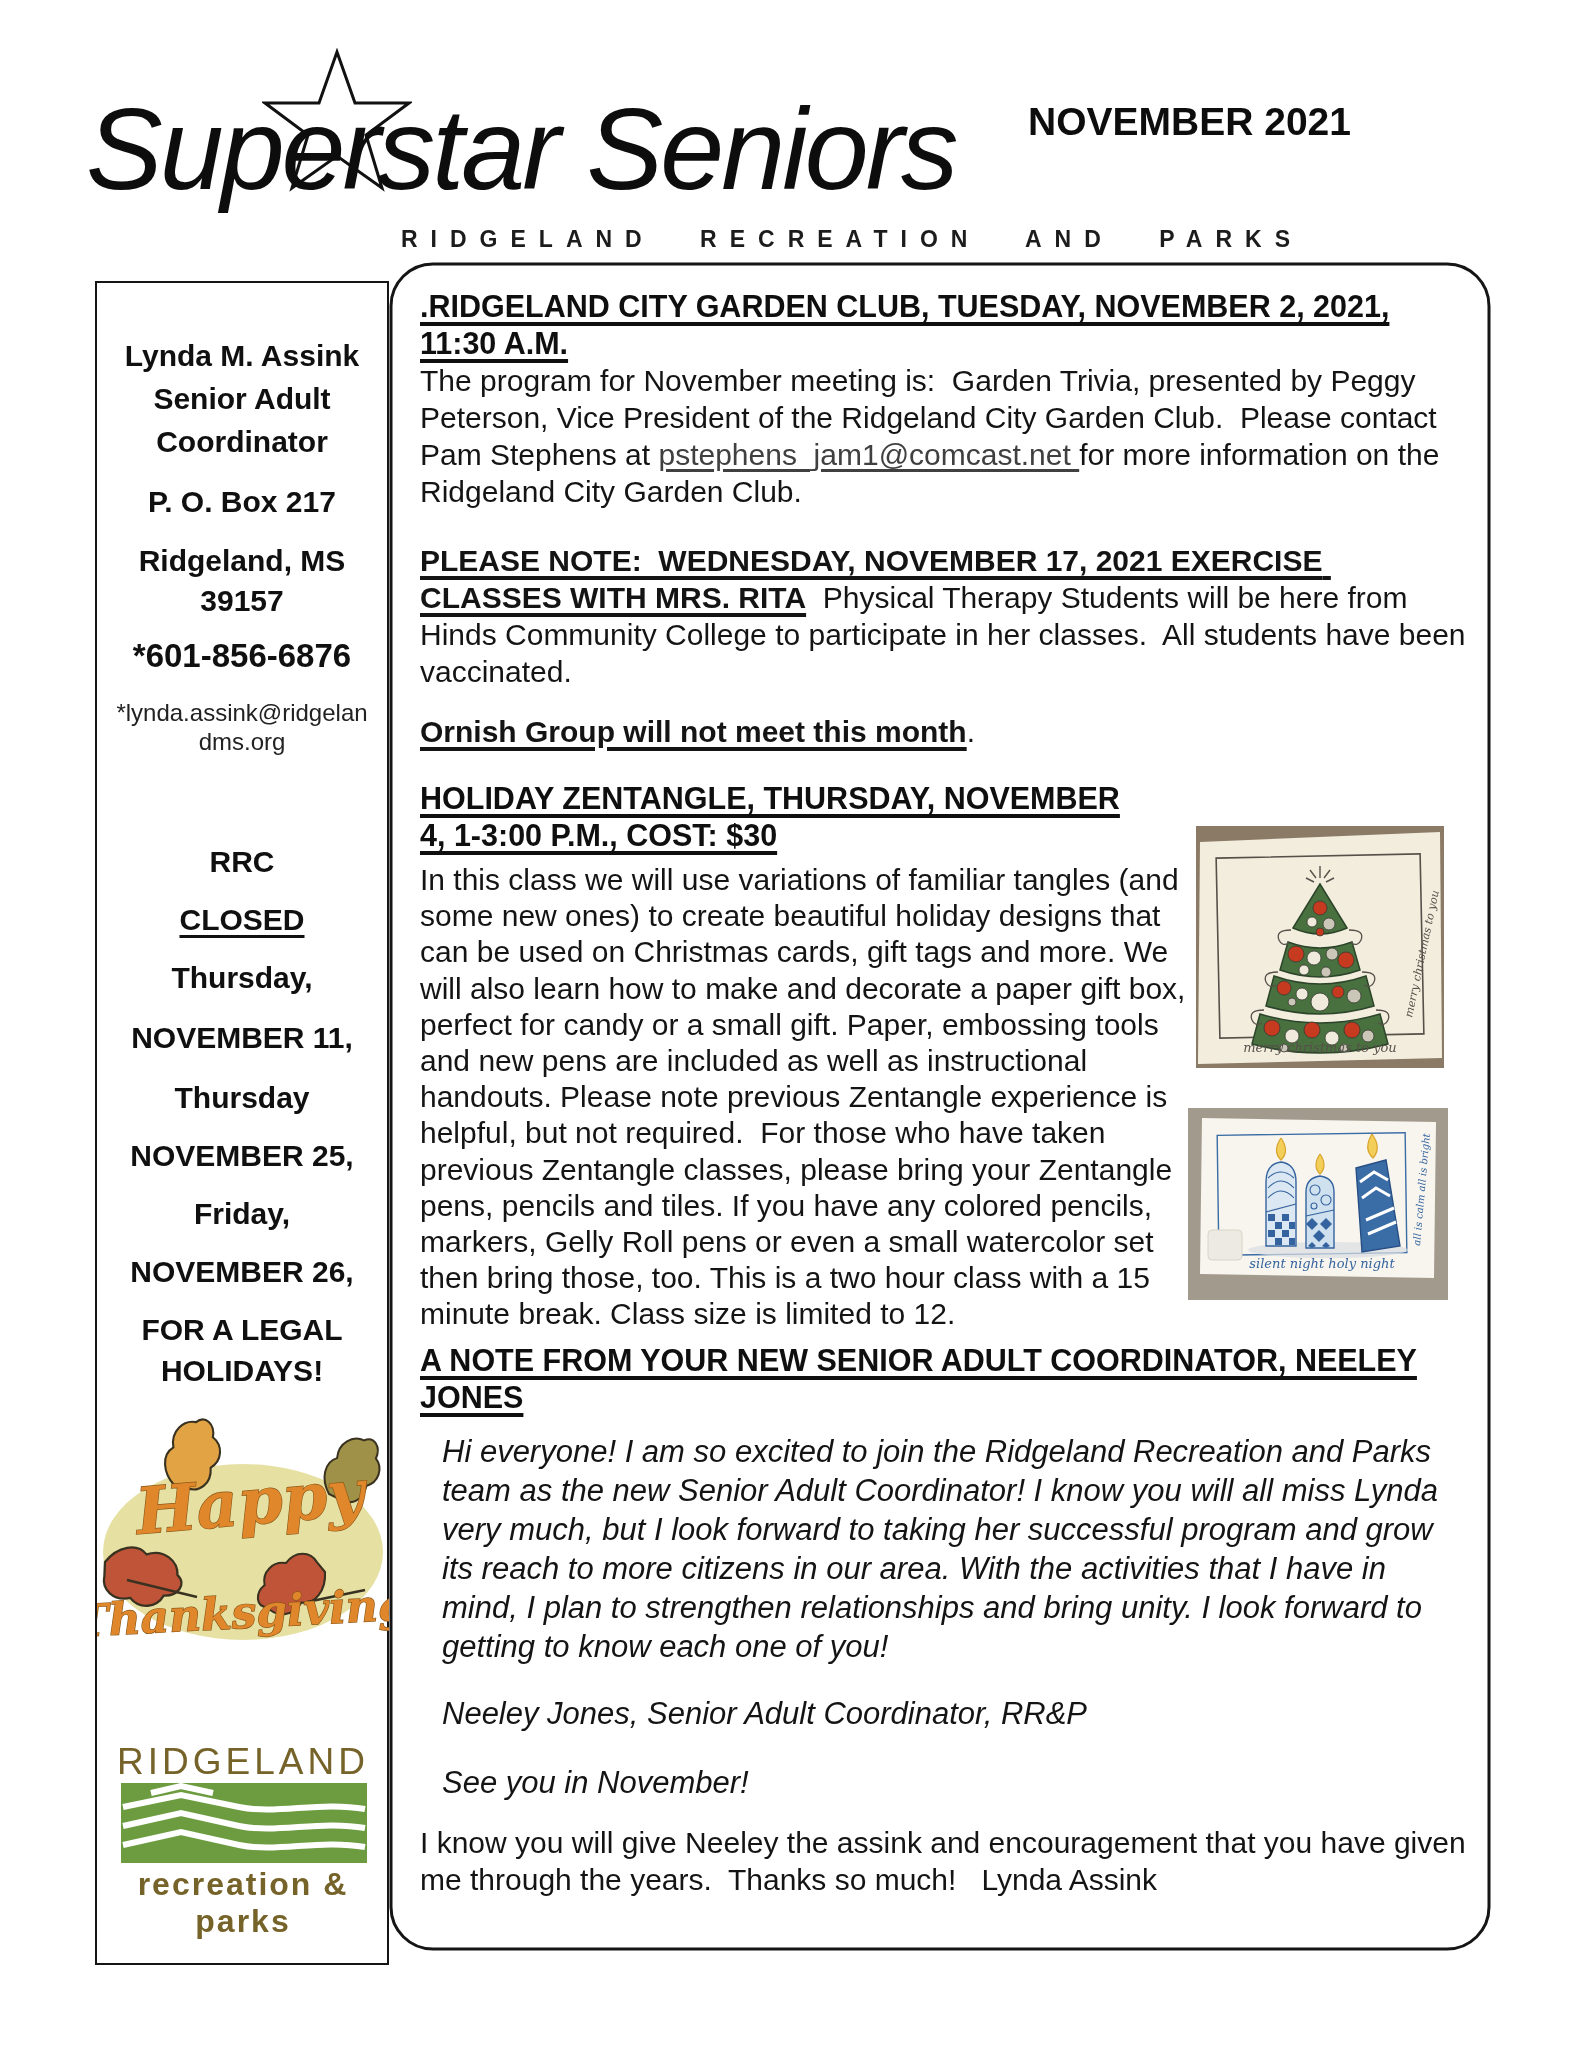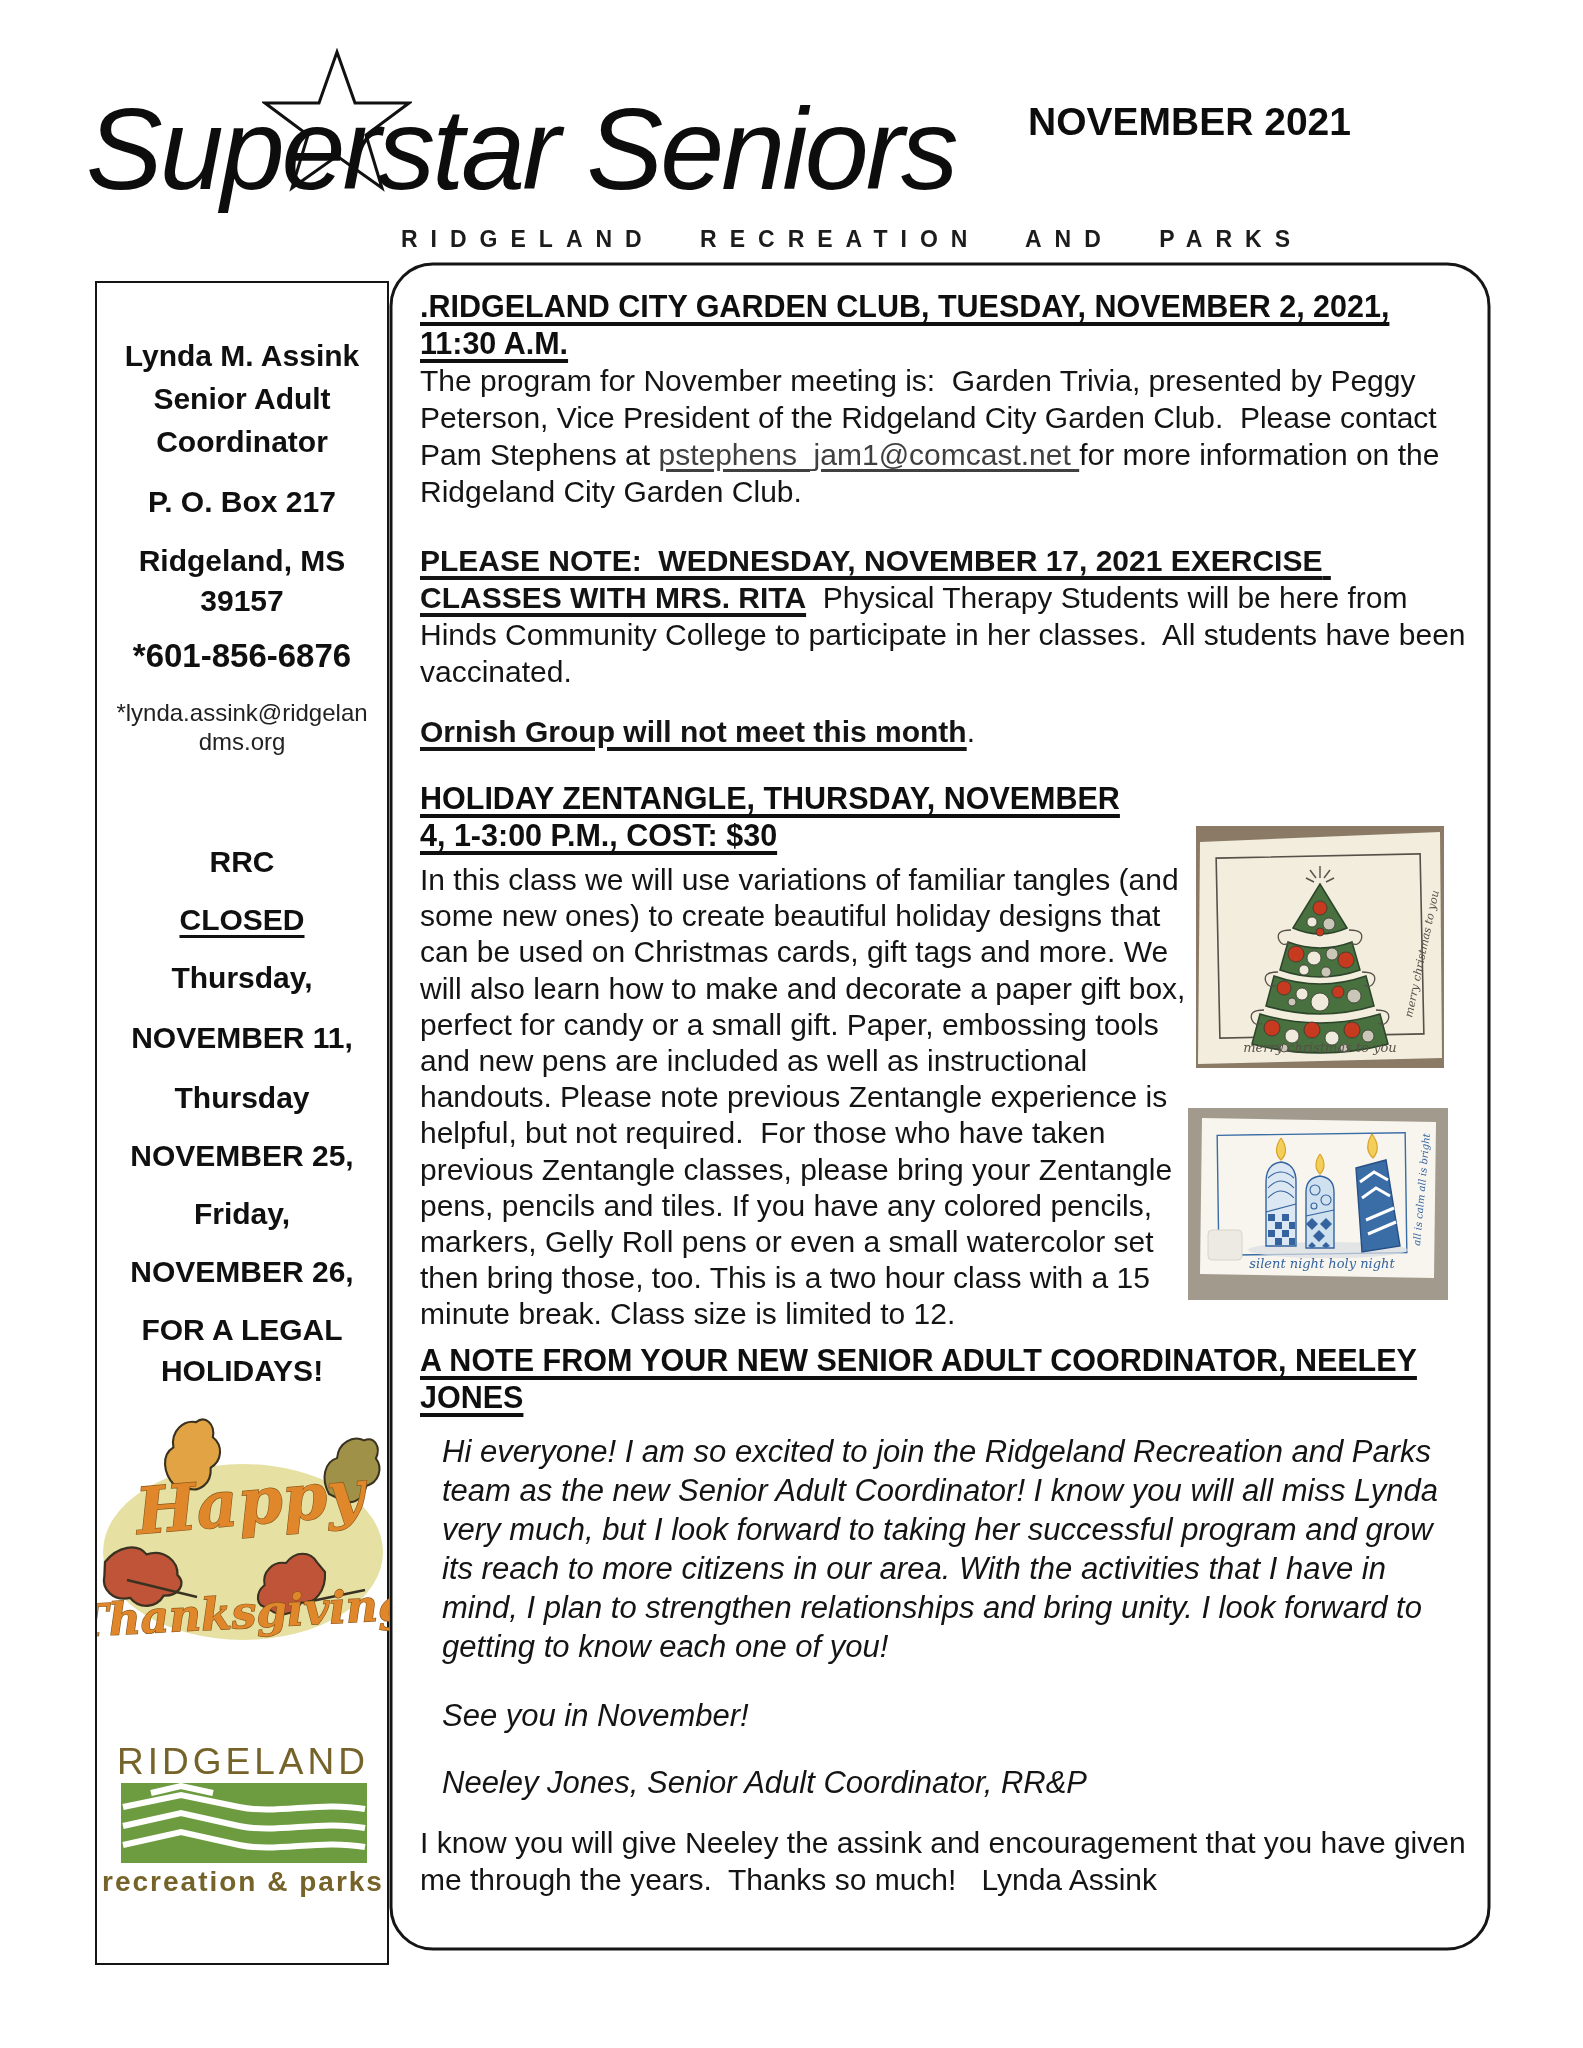--- a/index.html
+++ b/index.html
@@ -31,21 +31,21 @@
   .art p{margin:0;font-size:30px;line-height:37px;color:#141414;white-space:pre-wrap;}
   .bold-u{font-weight:bold;text-decoration:underline;text-decoration-thickness:3.5px;text-underline-offset:5px;}
   .link-u{text-decoration:underline;text-decoration-thickness:2.5px;text-underline-offset:4px;color:#404040;}
   .italic p, p.it{font-style:italic;font-size:31px;line-height:39px;}
   .photo{position:absolute;z-index:3;}
 
   
   .thx-svg{left:97px;top:1412px;z-index:2;}
   .logo-name{left:97px;top:1741px;width:292px;text-align:center;font-size:37px;letter-spacing:4px;
     color:#756329;font-weight:500;z-index:2;}
-  .logo-tag{left:97px;top:1866px;width:292px;text-align:center;font-size:28px;letter-spacing:2px;
+  .logo-tag{left:97px;top:1866px;width:292px;text-align:center;font-size:32px;letter-spacing:2px;
     color:#756329;font-weight:bold;z-index:2;}
   .waves-svg{left:121px;top:1783px;z-index:2;}
 </style>
 </head>
 <body>
 
 <div class="page">
 
   <svg class="abs star-svg" width="150" height="145" viewBox="0 0 150 145">
     <polygon points="75,4 93,55 147,55 104,87 120,140 75,108 30,140 46,87 3,55 57,55" fill="#ffffff" stroke="#111111" stroke-width="3"></polygon>
@@ -239,18 +239,18 @@
       <path d="M184,26 q10,14 1,24 q-10,-9 -1,-24"></path>
     </g>
     <text x="134" y="160" text-anchor="middle" font-family="DejaVu Serif, serif" font-style="italic" font-size="13" fill="#35639f">silent night holy night</text>
     <text transform="translate(232,138) rotate(-85)" font-family="DejaVu Serif, serif" font-style="italic" font-size="10" fill="#35639f">all is calm all is bright</text>
   </svg>
 
   <section class="art" style="left:420px;top:1342px;width:1050px">
     <h2><span>A NOTE FROM YOUR NEW SENIOR ADULT COORDINATOR, NEELEY </span><br>
         <span>JONES</span></h2>
     <p class="it" style="margin:16px 0 0 22px;width:1008px">Hi everyone! I am so excited to join the Ridgeland Recreation and Parks team as the new Senior Adult Coordinator! I know you will all miss Lynda very much, but I look forward to taking her successful program and grow its reach to more citizens in our area. With the activities that I have in mind, I plan to strengthen relationships and bring unity. I look forward to getting to know each one of you!</p>
+    <p class="it" style="margin:28px 0 0 22px">Neeley Jones, Senior Adult Coordinator, RR&amp;P</p>
     <p class="it" style="margin:30px 0 0 22px">See you in November!</p>
-    <p class="it" style="margin:28px 0 0 22px">Neeley Jones, Senior Adult Coordinator, RR&amp;P</p>
     <p style="margin:22px 0 0 0;width:1050px">I know you will give Neeley the assink and encouragement that you have given me through the years.  Thanks so much!   Lynda Assink</p>
   </section>
 
 </div>
 
 </body></html>

